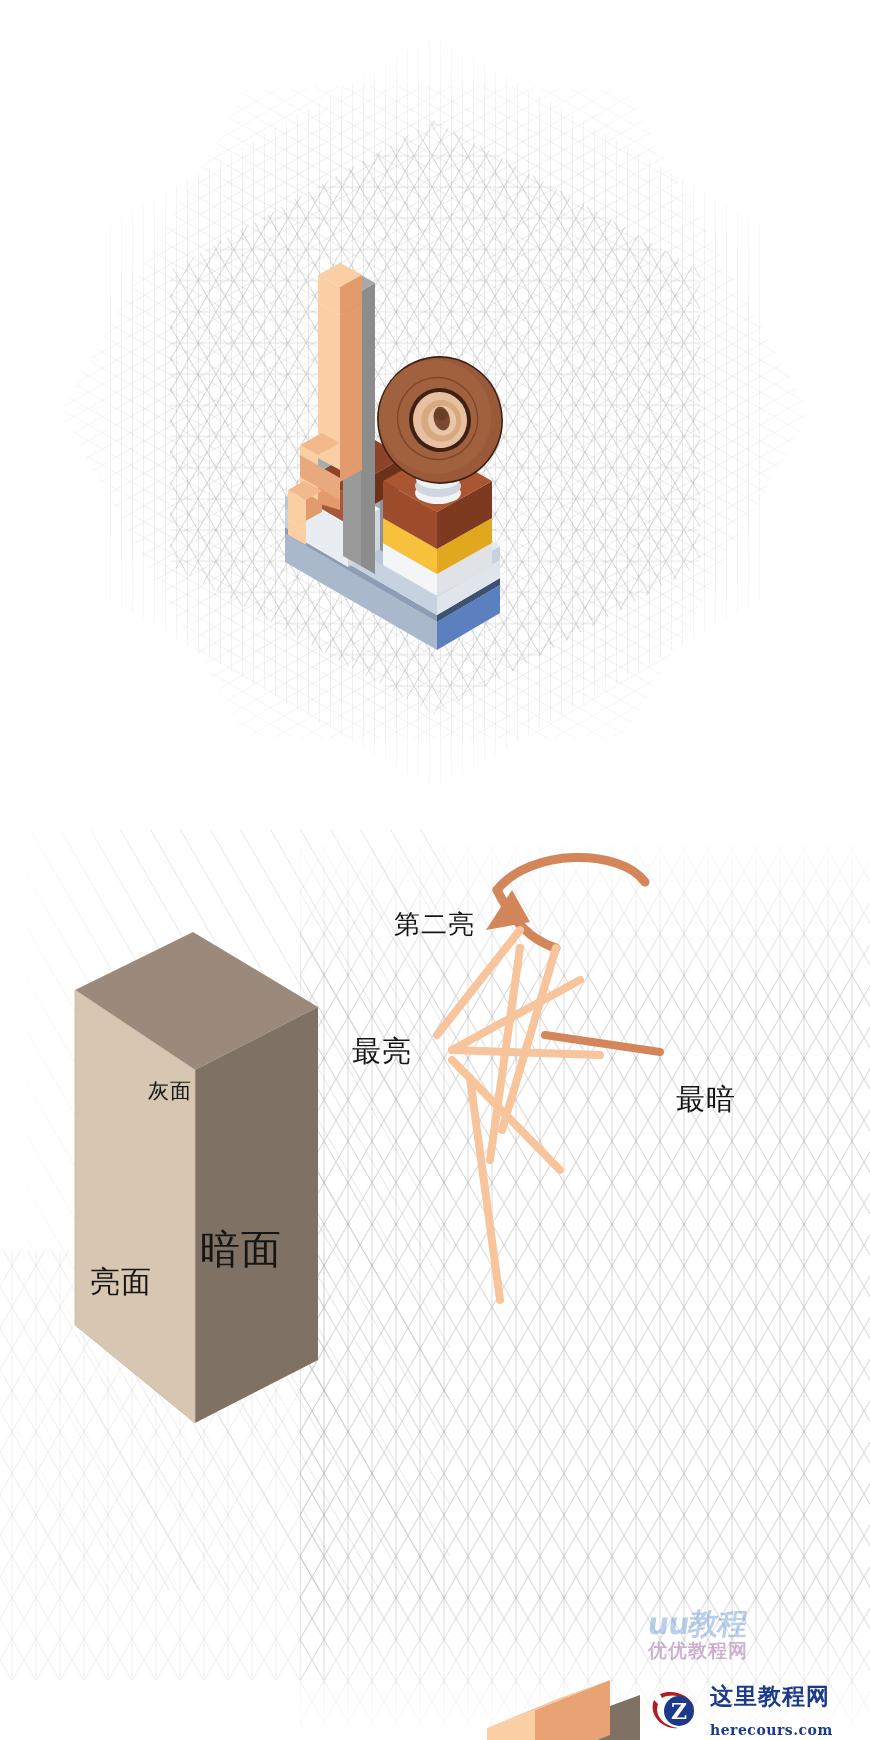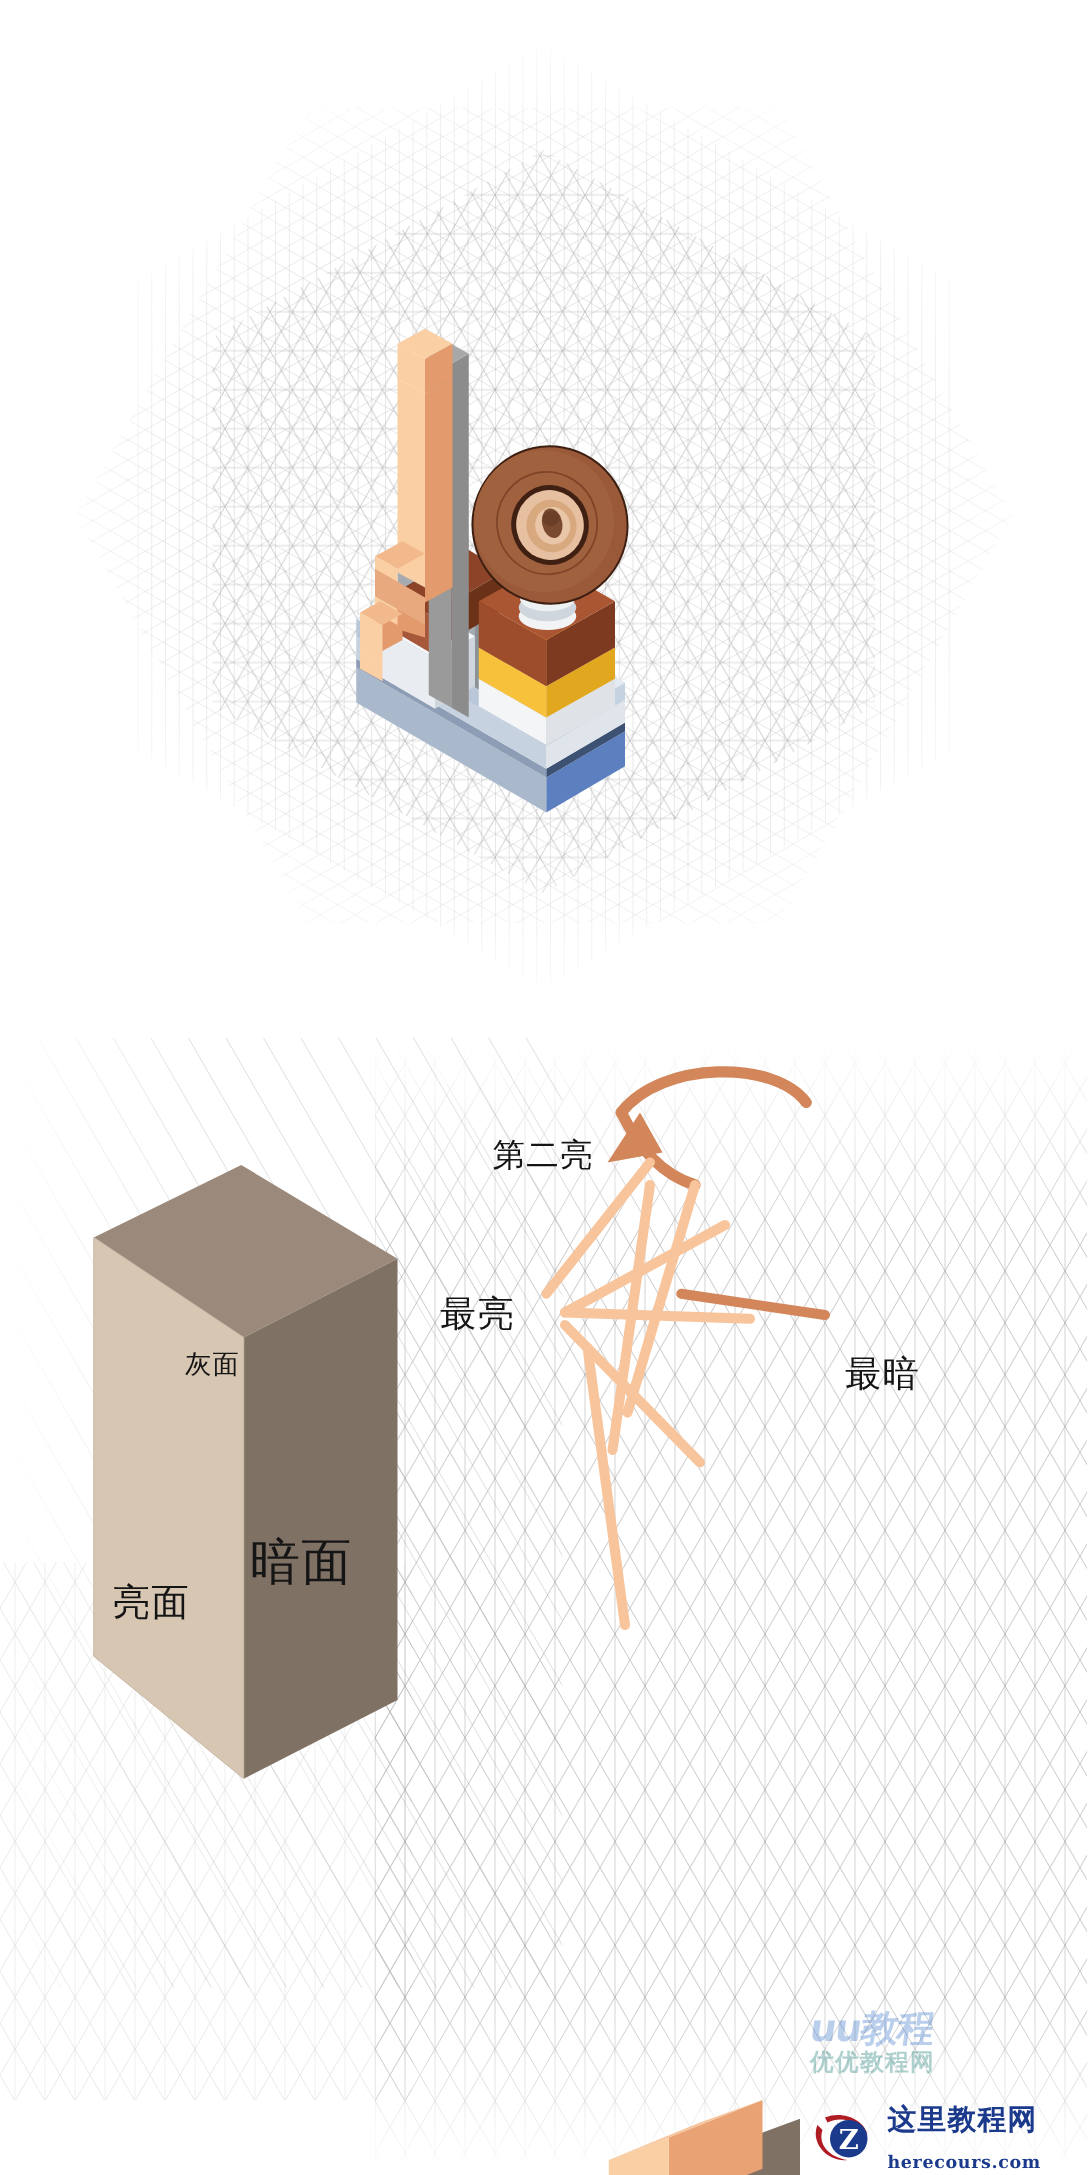--- a/index.html
+++ b/index.html
@@ -35,21 +35,21 @@
     opacity:.33;
   }
   #watermark-uugj .wm-top{
     font-family:"DejaVu Sans","Liberation Sans",sans-serif;
     font-size:30px;font-weight:700;color:#2f6fc4;
     letter-spacing:-1px;line-height:32px;
     transform:skewX(-8deg);
   }
   #watermark-uugj .wm-bot{
     font-family:Liberation Serif, serif;
-    font-size:19px;font-weight:700;color:#0f766e;
+    font-size:19px;font-weight:700;color:#701a75;
     letter-spacing:1px;line-height:22px;
   }
 
   #logo-herecours{
     position:absolute;left:648px;top:1688px;width:212px;height:46px;
     display:flex;align-items:center;
   }
   #logo-herecours .logo-mark{position:relative;width:58px;height:46px;flex:0 0 58px;}
   #logo-herecours .logo-text{margin-left:4px;line-height:1;}
   #logo-herecours .logo-cn{

